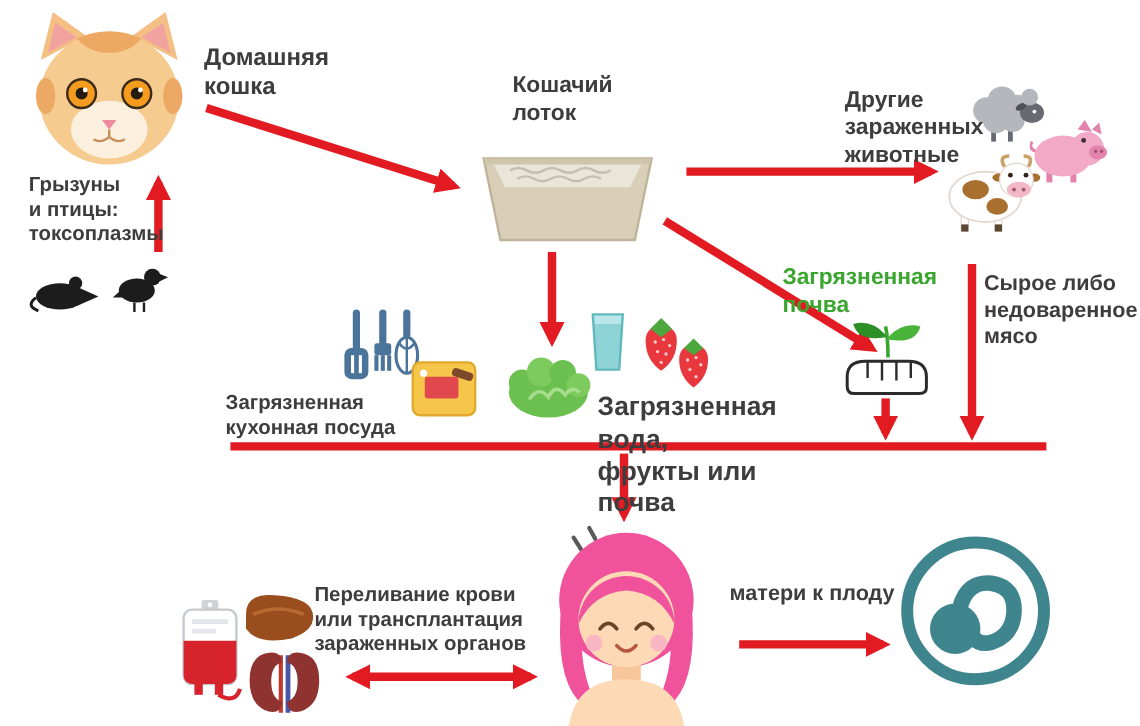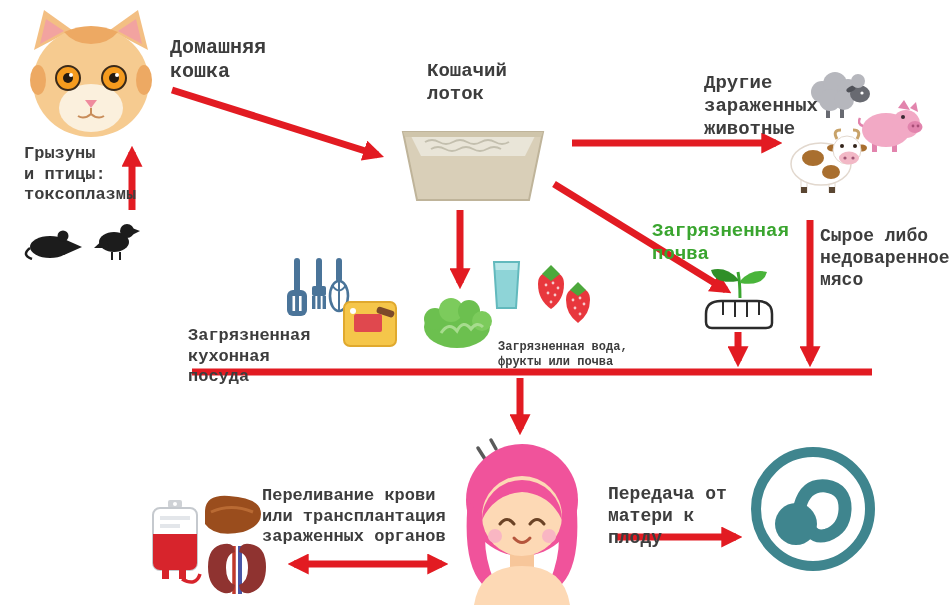--- a/index.html
+++ b/index.html
@@ -1,17 +1,17 @@
 <!DOCTYPE html>
 <html><head>
 <meta charset="utf-8">
 <style>
   html,body{margin:0;padding:0;background:#fff;}
   .canvas{position:relative;width:950px;height:605px;background:#ffffff;overflow:hidden;
-          font-family:Liberation Mono, monospace;}
+          font-family:Liberation Sans, sans-serif;}
   .lbl{position:absolute;font-weight:700;color:#3d3d3d;line-height:1.22;}
   .center{text-align:left;}
   .green{color:#3aa52f;}
   svg.icon{position:absolute;display:block;}
   svg.arrows{position:absolute;left:0;top:0;}
 </style>
 </head>
 <body>
 
 <div class="canvas">
@@ -271,29 +271,28 @@
     <div>Сырое либо</div>
     <div>недоваренное</div>
     <div>мясо</div>
   </div>
 
   <div class="lbl center" style="left:188px;top:326px;width:150px;font-size:17px">
     <div>Загрязненная</div>
     <div>кухонная посуда</div>
   </div>
 
-  <div class="lbl center" style="left:498px;top:340px;width:190px;font-size:12px">
+  <div class="lbl center" style="left:498px;top:326px;width:190px;font-size:22px">
     <div>Загрязненная вода,</div>
     <div>фрукты или почва</div>
   </div>
 
   <div class="lbl center" style="left:262px;top:486px;width:196px;font-size:17px">
     <div>Переливание крови</div>
     <div>или трансплантация</div>
     <div>зараженных органов</div>
   </div>
 
   <div class="lbl center" style="left:608px;top:484px;width:144px;font-size:18px">
-    <div>Передача от</div>
     <div>матери к плоду</div>
   </div>
 
 </div>
 
 </body></html>

